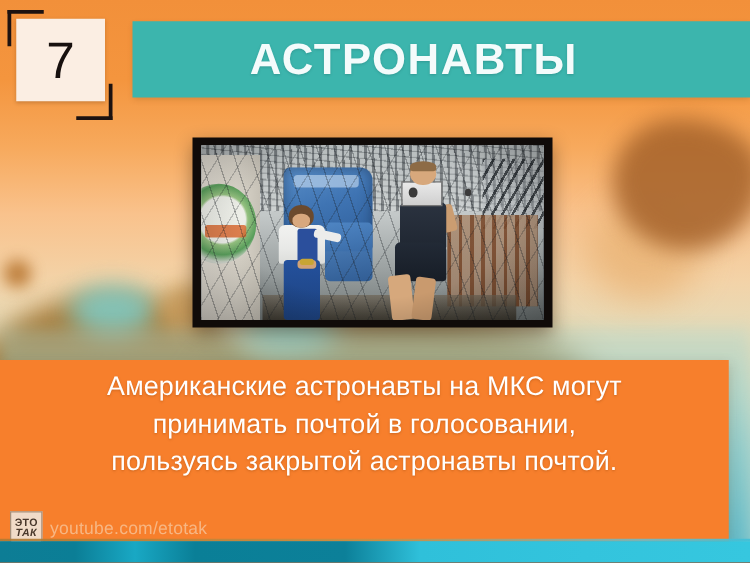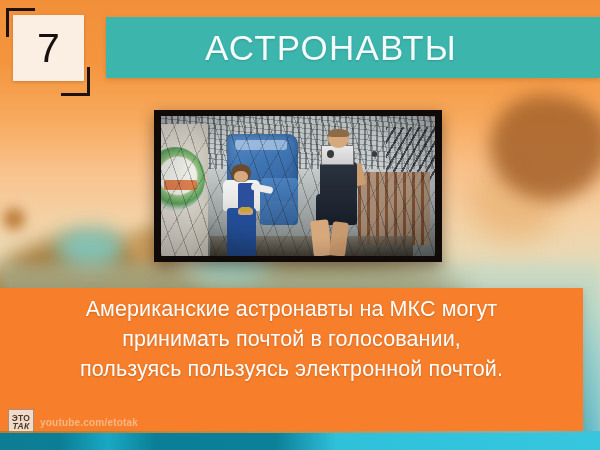--- a/index.html
+++ b/index.html
@@ -167,20 +167,21 @@
   
   .title-bar {
     position: absolute;
     left: 106px; top: 17px;
     width: 494px; height: 61px;
     background: #3cb5ad;
     display: flex;
     align-items: center;
     justify-content: center;
     box-shadow: 0 2px 5px rgba(90,50,10,.18);
+    font-weight: bold;
   }
   .title-text {
     color: #f4fbfb;
     font-size: 35px;
     letter-spacing: 1.2px;
     line-height: 1;
     padding-right: 44px;
     text-shadow: 0 1px 2px rgba(20,70,70,.25);
     white-space: nowrap;
   }
@@ -394,25 +395,24 @@
   }
   .wm-logo span {
     font-size: 8.5px;
     font-weight: 700;
     letter-spacing: .3px;
     display: block;
   }
   .wm-eto { color: #2b2b2b; }
   .wm-tak { color: #2b2b2b; font-style: italic; }
   .wm-url {
-    font-size: 10px;
+    font-size: 14px;
     color: #f7d6b6;
     opacity: .75;
     letter-spacing: .2px;
-    font-weight: bold;
   }
 </style>
 </head>
 <body>
 
 <div class="slide">
 
   <div class="bg-base">
     <div class="bg-blob blob-right-warm"></div>
     <div class="bg-blob blob-brown-right"></div>
@@ -472,21 +472,21 @@
 
         <div class="photo-vignette"></div>
       </div>
     </div>
   </div>
 
   <div class="caption-band">
     <div class="caption-text">
       <div>Американские астронавты на МКС могут</div>
       <div>принимать почтой в голосовании,</div>
-      <div>пользуясь пользуясь электронной почтой.</div>
+      <div>пользуясь закрытой астронавты почтой.</div>
     </div>
   </div>
 
   <div class="watermark">
     <div class="wm-logo">
       <span class="wm-eto">ЭТО</span>
       <span class="wm-tak">ТАК</span>
     </div>
     <div class="wm-url">youtube.com/etotak</div>
   </div>

